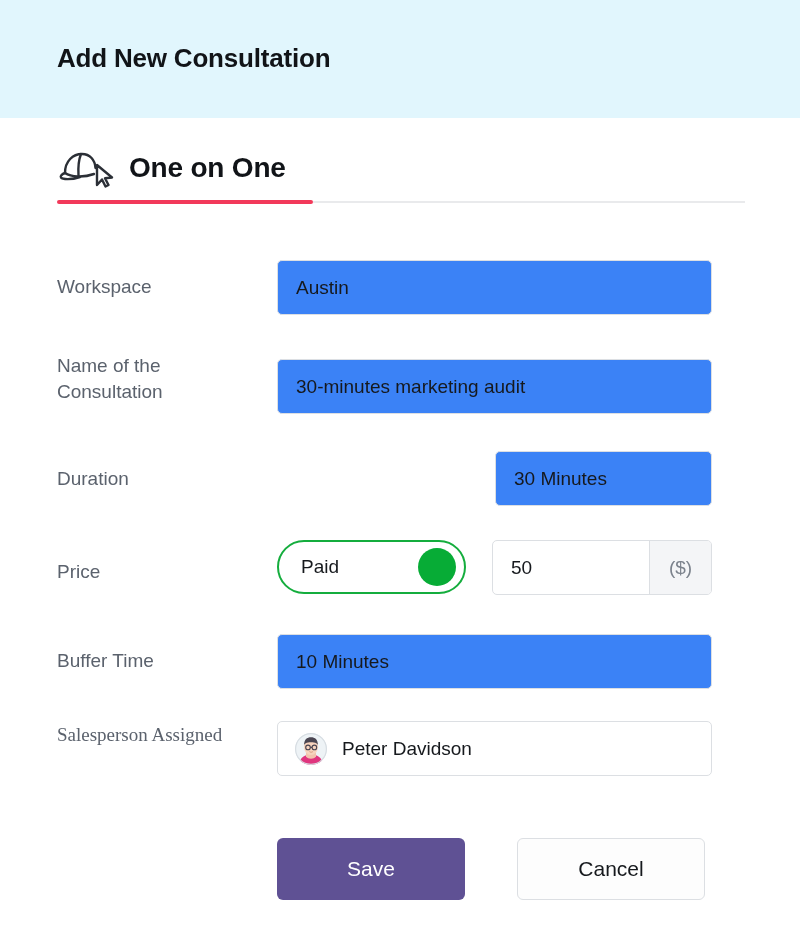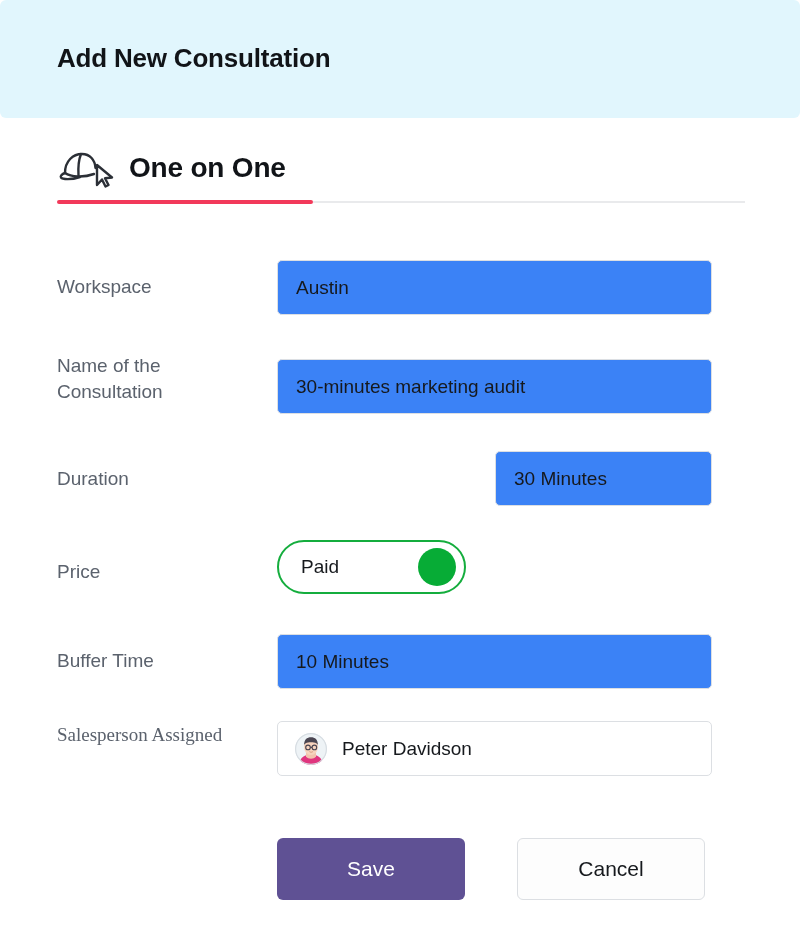--- a/index.html
+++ b/index.html
@@ -9,21 +9,20 @@
     background: #ffffff;
     font-family: "Liberation Sans", sans-serif;
   }
   .page { position: relative; width: 800px; height: 946px; overflow: hidden; background:#fff; }
 
   
   .header {
     position: absolute; left: 0; top: 0;
     width: 800px; height: 118px;
     background: #e1f6fd;
-    border-radius: 6px;
   }
   .header-title {
     position: absolute; left: 57px; top: 43px;
     font-size: 26px; font-weight: bold; color: #111418;
     letter-spacing: -0.2px;
   }
 
   
   .tabs { position: absolute; left: 0; top: 118px; width: 800px; height: 96px; }
   .tab {
@@ -154,20 +153,24 @@
     <div class="row" style="top:200px;height:96px;">
       <div class="label" style="top:52px;">Duration</div>
       <div class="field half-b" style="top:37px;">30 Minutes</div>
     </div>
 
     <div class="row" style="top:296px;height:96px;">
       <div class="label" style="top:49px;">Price</div>
       <div class="toggle" style="top:30px;">
         <span class="toggle-text">Paid</span>
         <span class="toggle-knob"></span>
+      </div>
+      <div class="price-box" style="top:30px;">
+        <span class="price-amount">50</span>
+        <span class="price-suffix">($)</span>
       </div>
     </div>
 
     <div class="row" style="top:392px;height:96px;">
       <div class="label" style="top:42px;">Buffer Time</div>
       <div class="field wide" style="top:28px;">10 Minutes</div>
     </div>
 
     <div class="row" style="top:488px;height:100px;">
       <div class="label" style="top:20px;font-family:Liberation Serif, serif;">Salesperson Assigned</div>

